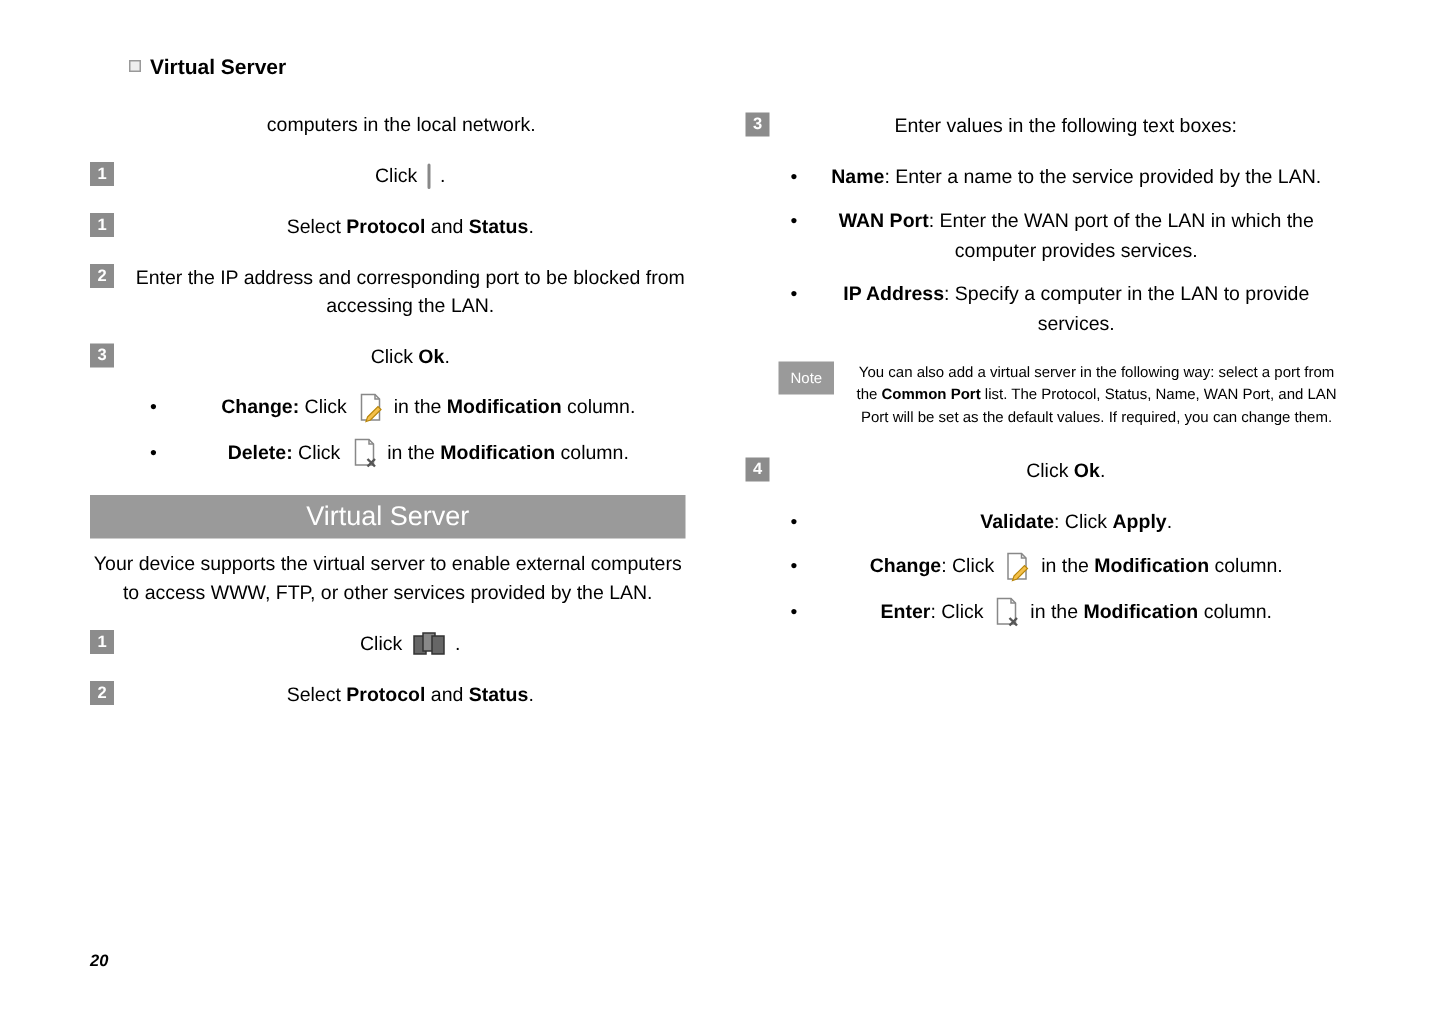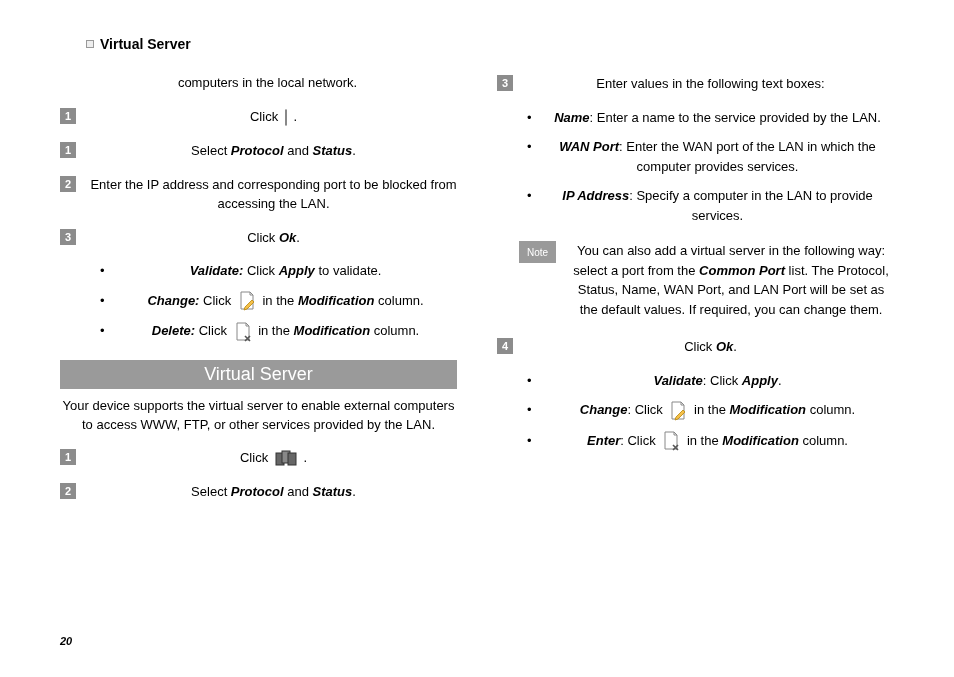--- a/index.html
+++ b/index.html
@@ -99,22 +99,22 @@
   }
   .note-label {
     background: #9a9a9a;
     color: #fff;
     font-size: 10px;
     padding: 6px 8px;
     height: 22px;
     flex-shrink: 0;
     margin-right: 12px;
   }
-  .note-text { line-height: 1.5; font-size: 13px; }
-  .bold { font-weight: bold; font-style: italic; }
+  .note-text { line-height: 1.5; font-size: 10px; }
+  .bold { font-weight: bold; }
   .page-num {
     position: absolute;
     left: 60px;
     bottom: 30px;
     font-weight: bold;
     font-size: 11px;
     font-style: italic;
   }
   .inline-icon { display:inline-block; vertical-align:middle; margin:0 3px;}
 </style>
@@ -154,23 +154,20 @@
 
     <div class="step">
       <div class="step-num">3</div>
       <div class="step-body">
         <span>Click </span><span class="bold">Ok</span><span>.</span>
       </div>
     </div>
 
     <div class="bullet-list">
       <div class="bullet-item">
-        <span class="bold">Validate:</span><span> Click </span><span class="bold">Apply</span><span> to validate.</span>
-      </div>
-      <div class="bullet-item">
         <span class="bold">Change:</span><span> Click  </span>
         <span class="inline-icon icon-doc">
           <svg viewBox="0 0 18 20">
               <path d="M3 1h9l3 3v14H3z" fill="#fff" stroke="#888"></path>
               <path d="M12 1v3h3" fill="none" stroke="#888"></path>
               <path d="M7 16l7-7 2 2-7 7-3 1z" fill="#f5c04a" stroke="#b8860b" stroke-width="0.8"></path>
             </svg>
         </span>
         <span>  in the </span><span class="bold">Modification</span><span> column.</span>
       </div>

